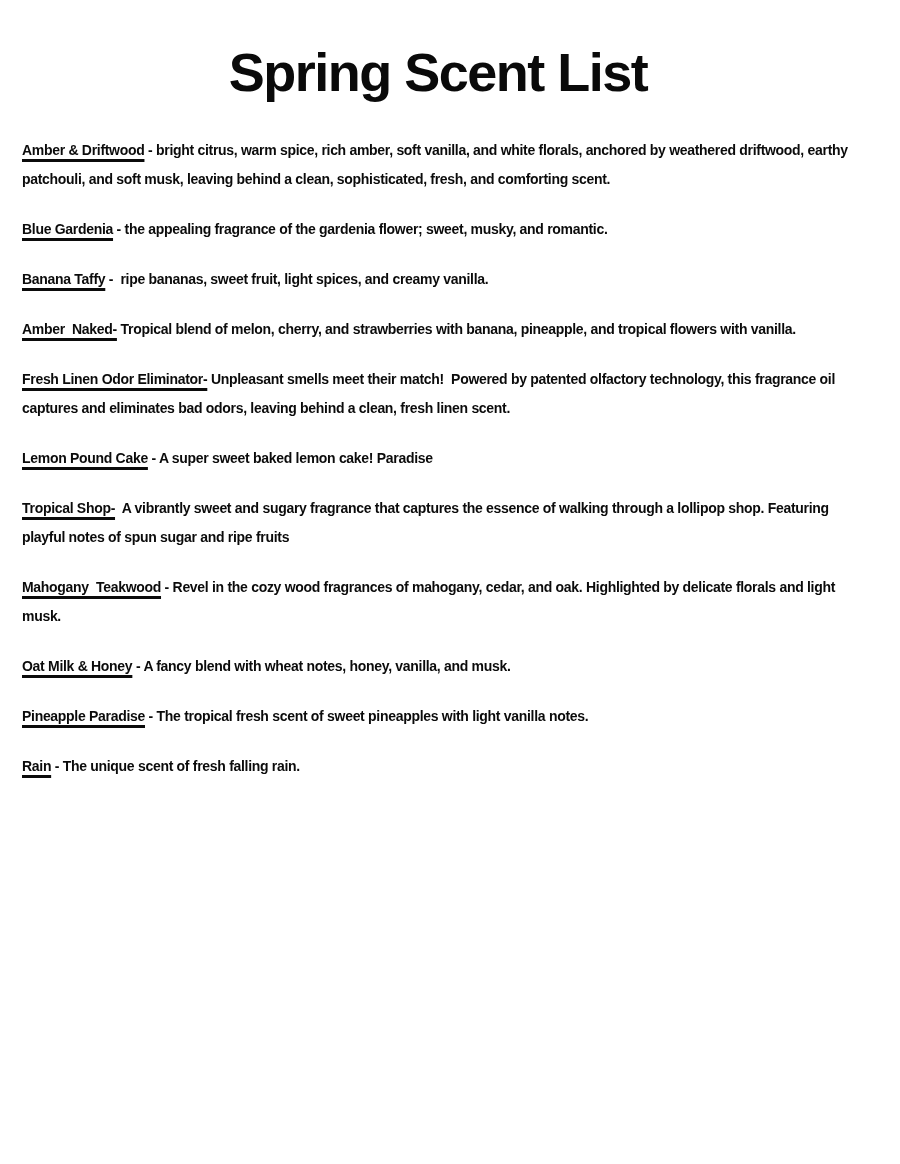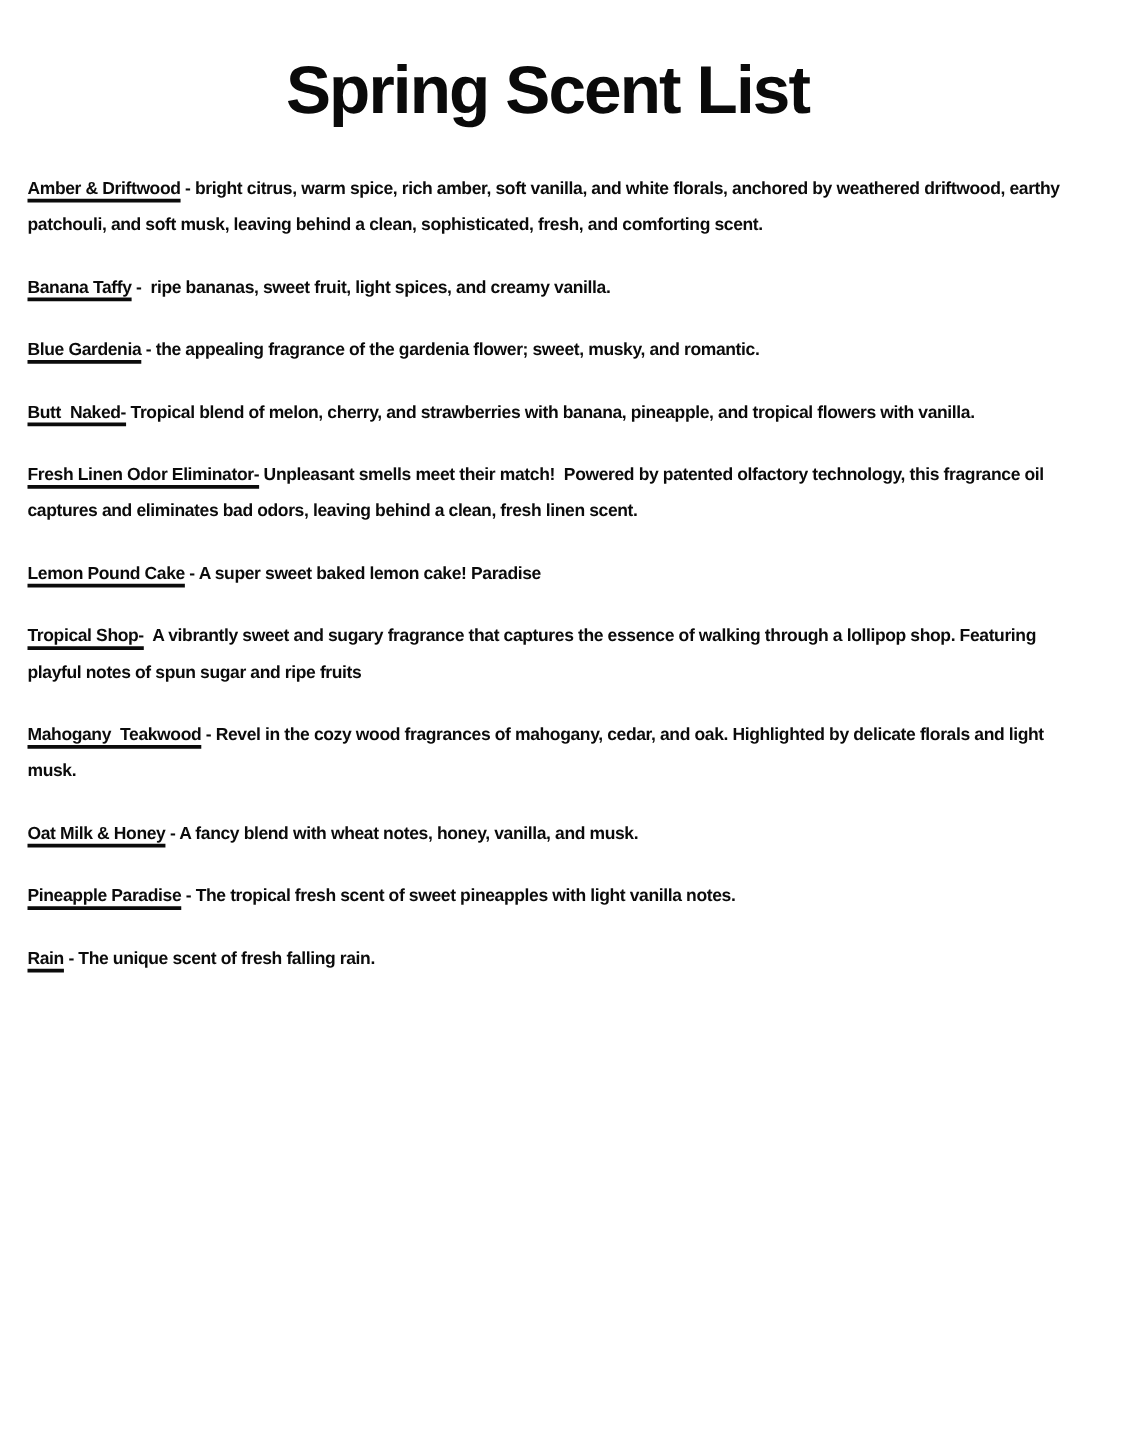--- a/index.html
+++ b/index.html
@@ -39,25 +39,25 @@
   }
 </style>
 </head>
 <body>
 
 <div class="page">
   <h1 class="doc-title">Spring Scent List</h1>
 
   <p class="scent"><span class="scent-name">Amber &amp; Driftwood</span><span class="scent-sep"> - </span><span class="scent-desc">bright citrus, warm spice, rich amber, soft vanilla, and white florals, anchored by weathered driftwood, earthy patchouli, and soft musk, leaving behind a clean, sophisticated, fresh, and comforting scent.</span></p>
 
+  <p class="scent"><span class="scent-name">Blue Gardenia</span><span class="scent-sep"> - </span><span class="scent-desc">the appealing fragrance of the gardenia flower; sweet, musky, and romantic.</span></p>
+
   <p class="scent"><span class="scent-name">Banana Taffy</span><span class="scent-sep"> -  </span><span class="scent-desc">ripe bananas, sweet fruit, light spices, and creamy vanilla.</span></p>
 
-  <p class="scent"><span class="scent-name">Blue Gardenia</span><span class="scent-sep"> - </span><span class="scent-desc">the appealing fragrance of the gardenia flower; sweet, musky, and romantic.</span></p>
-
-  <p class="scent"><span class="scent-name">Butt  Naked-</span><span class="scent-sep"> </span><span class="scent-desc">Tropical blend of melon, cherry, and strawberries with banana, pineapple, and tropical flowers with vanilla.</span></p>
+  <p class="scent"><span class="scent-name">Amber  Naked-</span><span class="scent-sep"> </span><span class="scent-desc">Tropical blend of melon, cherry, and strawberries with banana, pineapple, and tropical flowers with vanilla.</span></p>
 
   <p class="scent"><span class="scent-name">Fresh Linen Odor Eliminator-</span><span class="scent-sep"> </span><span class="scent-desc">Unpleasant smells meet their match!  Powered by patented olfactory technology, this fragrance oil captures and eliminates bad odors, leaving behind a clean, fresh linen scent.</span></p>
 
   <p class="scent"><span class="scent-name">Lemon Pound Cake</span><span class="scent-sep"> - </span><span class="scent-desc">A super sweet baked lemon cake! Paradise</span></p>
 
   <p class="scent"><span class="scent-name">Tropical Shop-</span><span class="scent-sep">  </span><span class="scent-desc">A vibrantly sweet and sugary fragrance that captures the essence of walking through a lollipop shop. Featuring playful notes of spun sugar and ripe fruits</span></p>
 
   <p class="scent"><span class="scent-name">Mahogany  Teakwood</span><span class="scent-sep"> - </span><span class="scent-desc">Revel in the cozy wood fragrances of mahogany, cedar, and oak. Highlighted by delicate florals and light musk.</span></p>
 
   <p class="scent"><span class="scent-name">Oat Milk &amp; Honey</span><span class="scent-sep"> - </span><span class="scent-desc">A fancy blend with wheat notes, honey, vanilla, and musk.</span></p>

